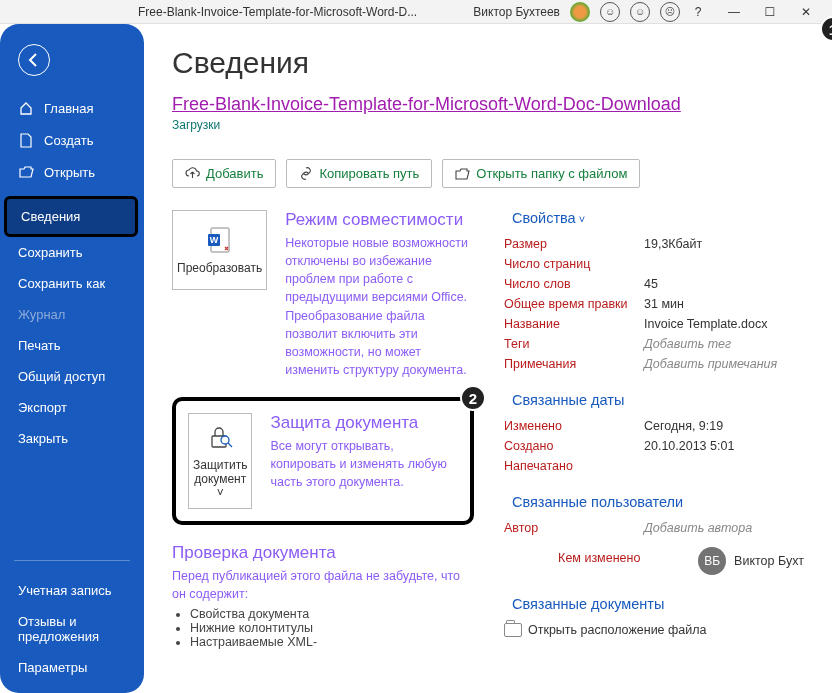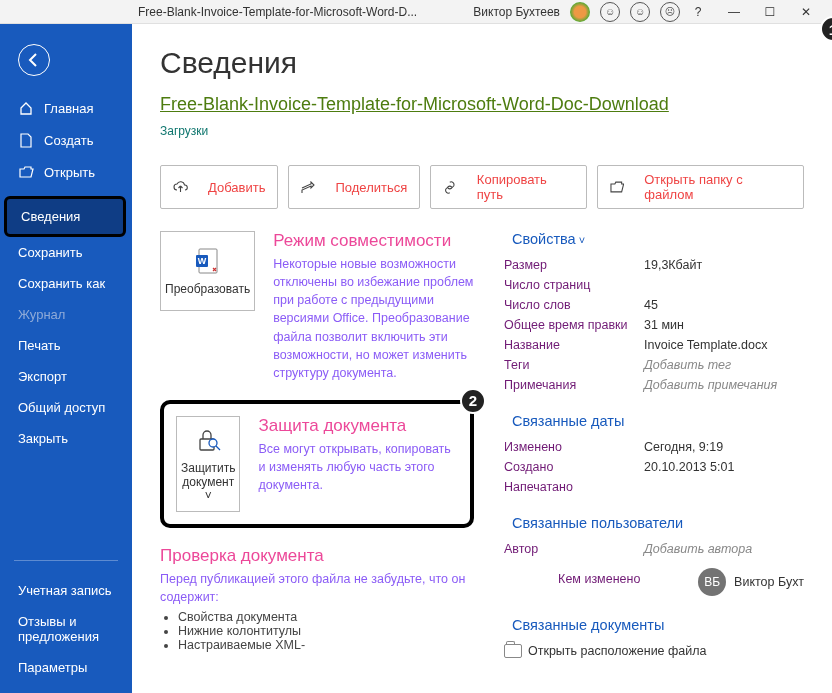--- a/index.html
+++ b/index.html
@@ -11,56 +11,56 @@
 .titlebar .spacer { flex: 1; }
 .titlebar .user { margin-right: 6px; }
 .titlebar .avatar { width: 20px; height: 20px; border-radius: 50%; background: radial-gradient(circle,#e94 40%,#5a3 70%); display: inline-block; vertical-align: middle; margin-left: 4px; }
 .titlebar .face { width: 20px; height: 20px; border: 1px solid #555; border-radius: 50%; display: inline-flex; align-items: center; justify-content: center; font-size: 10px; margin-left: 10px; color:#555; }
 .titlebar .winbtn { width: 36px; text-align: center; font-size: 12px; color: #333; }
 
 
 .main { flex: 1; display: flex; overflow: hidden; }
 
 
-.sidebar { width: 132px; background: #185abd; color: #fff; display: flex; flex-direction: column; padding-top: 10px; font-size: 13px; }
+.sidebar { width: 144px; background: #185abd; color: #fff; display: flex; flex-direction: column; padding-top: 10px; font-size: 13px; border-radius: 19px; }
 .sidebar .back { width: 32px; height: 32px; border: 1.5px solid #fff; border-radius: 50%; display: flex; align-items: center; justify-content: center; margin: 10px 0 16px 18px; }
 .sidebar .item { display: flex; align-items: center; padding: 8px 0 8px 18px; gap: 10px; cursor: pointer; }
 .sidebar .item.disabled { color: #8eaad8; }
 .sidebar .item .ic { width: 16px; height: 16px; display: inline-flex; align-items: center; justify-content: center; }
 .sidebar .item.selected { background: #0f3d85; border: 3px solid #000; border-radius: 6px; margin: 0 6px 0 4px; padding: 10px 0 10px 14px; }
 .badge { position: absolute; width: 26px; height: 26px; background: #222; color: #fff; border-radius: 50%; display: flex; align-items: center; justify-content: center; font-weight: bold; font-size: 15px; border:2px solid #fff; }
 .sidebar .divider { border-top: 1px solid rgba(255,255,255,.3); margin: 14px 14px; }
 .sidebar .bottom { margin-top: auto; padding-bottom: 10px; }
 
 
 .content { flex: 1; padding: 22px 28px 0 28px; overflow: hidden; color: #333; }
 .content h1 { font-size: 30px; font-weight: 300; color: #333; margin-bottom: 14px; }
-.doc-link { font-size: 18px; color: #4d7c0f; text-decoration: underline; margin-bottom: 9px; }
+.doc-link { font-size: 18px; color: #a21caf; text-decoration: underline; margin-bottom: 3px; }
 .breadcrumb { font-size: 12px; color: #0f766e; margin-bottom: 27px; }
 
 .action-row { display: flex; gap: 10px; margin-bottom: 22px; }
-.action-btn { display: flex; align-items: center; gap: 20px; border: 1px solid #bbb; background: #fff; padding: 6px 12px; font-size: 13px; color: #ef4444; border-radius: 2px; cursor: pointer; }
+.action-btn { display: flex; align-items: center; gap: 6px; border: 1px solid #bbb; background: #fff; padding: 6px 12px; font-size: 13px; color: #15803d; border-radius: 2px; cursor: pointer; }
 
 .cols { display: flex; gap: 30px; }
 .leftcol { flex: 1; display: flex; flex-direction: column; gap: 18px; }
 .rightcol { width: 300px; }
 
 .card-row { display: flex; gap: 18px; align-items: flex-start; }
 .bigbtn { width: 100px; min-height: 80px; border: 1px solid #bbb; background: #fff; display: flex; flex-direction: column; align-items: center; justify-content: center; gap: 6px; font-size: 12px; text-align: center; padding: 8px 4px; cursor: pointer; }
 .bigbtn .big-ic { font-size: 26px; }
-.card-text h3 { font-size: 17px; font-weight: 400; color: #ec4899; margin-bottom: 4px; }
+.card-text h3 { font-size: 17px; font-weight: 400; color: #8b5cf6; margin-bottom: 4px; }
 .card-text p { font-size: 12.5px; color: #8b5cf6; line-height: 1.45; }
 .card-text ul { font-size: 12.5px; color: #444; margin: 4px 0 0 18px; }
 
 .highlight-box { border: 4px solid #000; border-radius: 10px; padding: 12px; position: relative; }
 
 .rightcol h4 { font-size: 14.5px; color: #185abd; font-weight: 400; margin: 0 0 8px 8px; }
 .rightcol .chev::after { content: " ˅"; font-size: 11px; }
 .prop-row { display: flex; font-size: 12.5px; padding: 3px 0; }
-.prop-row .k { width: 140px; color: #701a75; }
+.prop-row .k { width: 140px; color: #b91c1c; }
 .prop-row .v { color: #333; }
 .prop-row .v.link { color: #888; font-style: italic; }
 .rightcol .section { margin-bottom: 18px; }
 
 .user-row { display: flex; align-items: center; gap: 8px; margin-top: 6px; }
 .user-circle { width: 28px; height: 28px; border-radius: 50%; background: #737373; color: #fff; display: flex; align-items: center; justify-content: center; font-size: 12px; }
 
 .folder-ic { display:inline-block; width:18px; height:14px; border:1px solid #888; border-radius:2px; margin-right:6px; vertical-align:middle; position:relative; }
 .folder-ic::before { content:""; position:absolute; top:-4px; left:1px; width:7px; height:3px; border:1px solid #888; border-bottom:none; border-radius:2px 2px 0 0; }
 
@@ -128,24 +128,24 @@
     <div class="item">
         <span>Сохранить как</span>
       </div>
     <div class="item disabled">
         <span>Журнал</span>
       </div>
     <div class="item">
         <span>Печать</span>
       </div>
     <div class="item">
+        <span>Общий доступ</span>
+      </div>
+    <div class="item">
         <span>Экспорт</span>
-      </div>
-    <div class="item">
-        <span>Общий доступ</span>
       </div>
     <div class="item">
         <span>Закрыть</span>
       </div>
     <div class="bottom">
       <div class="divider"></div>
       <div class="item">
           <span>Учетная запись</span>
         </div>
       <div class="item">
@@ -161,26 +161,20 @@
     <h1>Сведения</h1>
     <div class="doc-link">Free-Blank-Invoice-Template-for-Microsoft-Word-Doc-Download</div>
     <div class="breadcrumb">Загрузки</div>
 
     <div class="action-row">
       <div class="action-btn">
         <svg width="15" height="13" viewBox="0 0 15 13">
             <path d="M4 9a3 3 0 010-6 4 4 0 017.5 1A2.5 2.5 0 0112 9M7.5 11V5m0 0L5.5 7M7.5 5l2 2" stroke="#444" fill="none" stroke-width="1.1"></path>
           </svg>
         <span>Добавить</span>
-      </div>
-      <div class="action-btn">
-        <svg width="14" height="13" viewBox="0 0 14 13">
-            <path d="M1 12V9l9-4v2l3-3-3-3v2L1 7" stroke="#444" fill="none" stroke-width="1.1"></path>
-          </svg>
-        <span>Поделиться</span>
       </div>
       <div class="action-btn">
         <svg width="14" height="13" viewBox="0 0 14 13">
             <path d="M5 7a3 3 0 004 0l2-2a3 3 0 00-4-4M9 6a3 3 0 00-4 0L3 8a3 3 0 004 4" stroke="#444" fill="none" stroke-width="1.1"></path>
           </svg>
         <span>Копировать путь</span>
       </div>
       <div class="action-btn">
         <svg width="15" height="12" viewBox="0 0 15 12">
             <path d="M1 3h4l1-2h6v2h2l-2 8H1z" stroke="#444" fill="none" stroke-width="1.1"></path>

